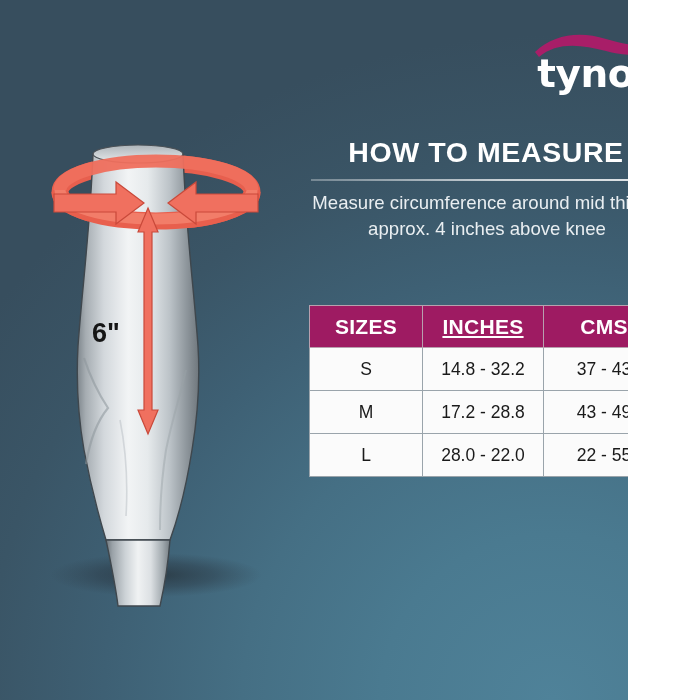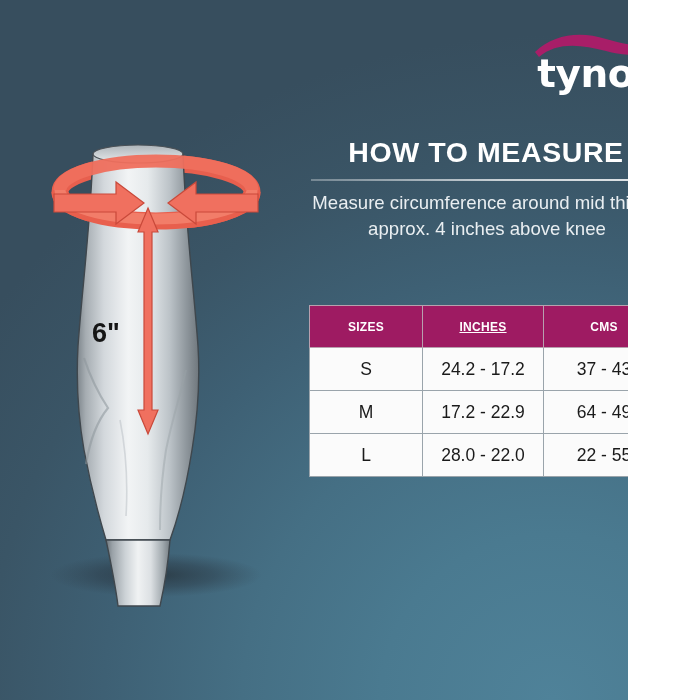--- a/index.html
+++ b/index.html
@@ -95,21 +95,21 @@
     background: #fbfbfb;
   }
   #size-table th, #size-table td {
     border: 1px solid #9aa4ab;
     text-align: center;
     font-family: "Liberation Sans", sans-serif;
   }
   #size-table th {
     background: #9e1b62;
     color: #ffffff;
-    font-size: 12px;
+    font-size: 21px;
     font-weight: bold;
     height: 39px;
     letter-spacing: 0.3px;
     border-color: #b8a0ae;
   }
   #size-table td {
     background: #fbfbfb;
     color: #1a1a1a;
     font-size: 17.5px;
     height: 40px;
@@ -234,27 +234,27 @@
     <thead>
       <tr>
         <th class="col-sizes">SIZES</th>
         <th class="col-inches">INCHES</th>
         <th class="col-cms">CMS</th>
       </tr>
     </thead>
     <tbody>
       <tr>
         <td>S</td>
-        <td>24.2 - 17.2</td>
+        <td>14.8 - 32.2</td>
         <td>37 - 43</td>
       </tr>
       <tr>
         <td>M</td>
-        <td>17.2 - 22.9</td>
-        <td>64 - 49</td>
+        <td>17.2 - 28.8</td>
+        <td>43 - 49</td>
       </tr>
       <tr>
         <td>L</td>
         <td>28.0 - 22.0</td>
         <td>22 - 55</td>
       </tr>
     </tbody>
   </table>
 
 </div>

